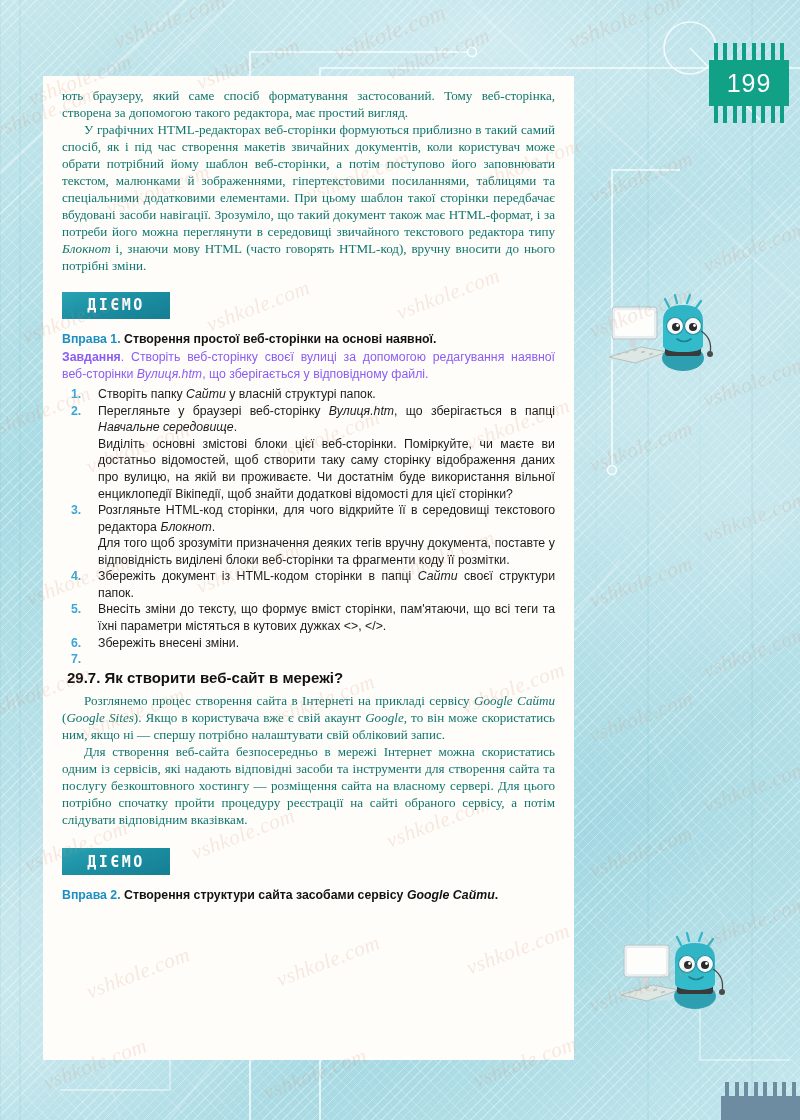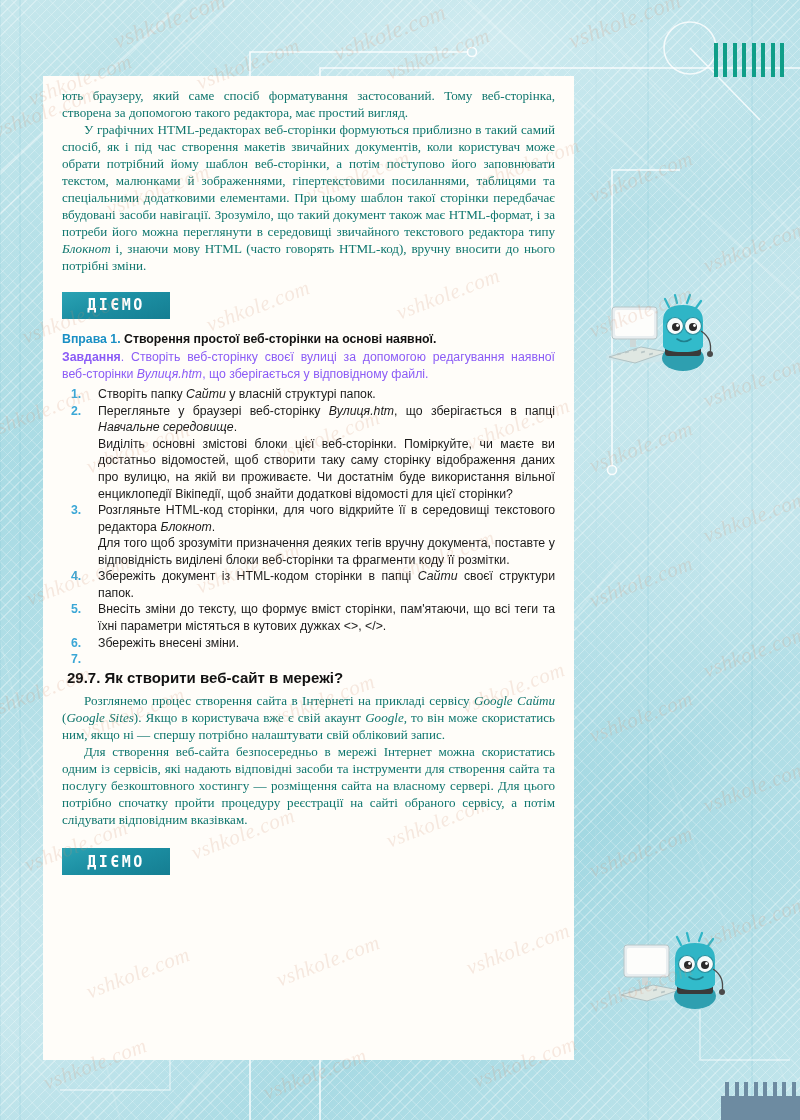--- a/index.html
+++ b/index.html
@@ -316,20 +316,21 @@
   <div class="chip-pins">
     <span></span>
       <span></span>
       <span></span>
       <span></span>
       <span></span>
       <span></span>
       <span></span>
       <span></span>
   </div>
+  <div class="chip-body">199</div>
   <div class="chip-pins">
     <span></span>
       <span></span>
       <span></span>
       <span></span>
       <span></span>
       <span></span>
       <span></span>
       <span></span>
   </div>
@@ -459,20 +460,24 @@
   <h2 class="section">29.7. Як створити веб-сайт в мережі?</h2>
 
   <p class="serif-p indent"><span>Розглянемо процес створення сайта в Інтернеті на прикладі сервісу </span><em>Google Сайти</em><span> (</span><em>Google Sites</em><span>). Якщо в користувача вже є свій акаунт </span><em>Google</em><span>, то він може скористатись ним, якщо ні — спершу потрібно налаштувати свій обліковий запис.</span></p>
 
   <p class="serif-p indent">Для створення веб-сайта безпосередньо в мережі Інтернет можна скористатись одним із сервісів, які надають відповідні засоби та інструменти для створення сайта та послугу безкоштовного хостингу — розміщення сайта на власному сервері. Для цього потрібно спочатку пройти процедуру реєстрації на сайті обраного сервісу, а потім слідувати відповідним вказівкам.</p>
 
   <div class="diyemo" style="margin-top:20px;">
     <span>ДІЄМО</span>
   </div>
 
+  <div class="vprava-head">
+    <span class="lbl">Вправа 2.</span>
+    <span>Створення структури сайта засобами сервісу </span><em>Google Сайти</em><span>.</span>
+  </div>
 
 
   <div class="wm-layer">
     <div class="wm on-page" style="left:-18px; top:12px; font-size:21px; transform:rotate(-21deg);">vshkole.com</div>
     <div class="wm on-page" style="left:150px; top:-4px; font-size:21px; transform:rotate(-21deg);">vshkole.com</div>
     <div class="wm on-page" style="left:340px; top:-14px; font-size:21px; transform:rotate(-21deg);">vshkole.com</div>
     <div class="wm on-page" style="left:60px; top:122px; font-size:21px; transform:rotate(-21deg);">vshkole.com</div>
     <div class="wm on-page" style="left:260px; top:108px; font-size:21px; transform:rotate(-21deg);">vshkole.com</div>
     <div class="wm on-page" style="left:430px; top:96px; font-size:21px; transform:rotate(-21deg);">vshkole.com</div>
     <div class="wm on-page" style="left:-24px; top:250px; font-size:21px; transform:rotate(-21deg);">vshkole.com</div>

